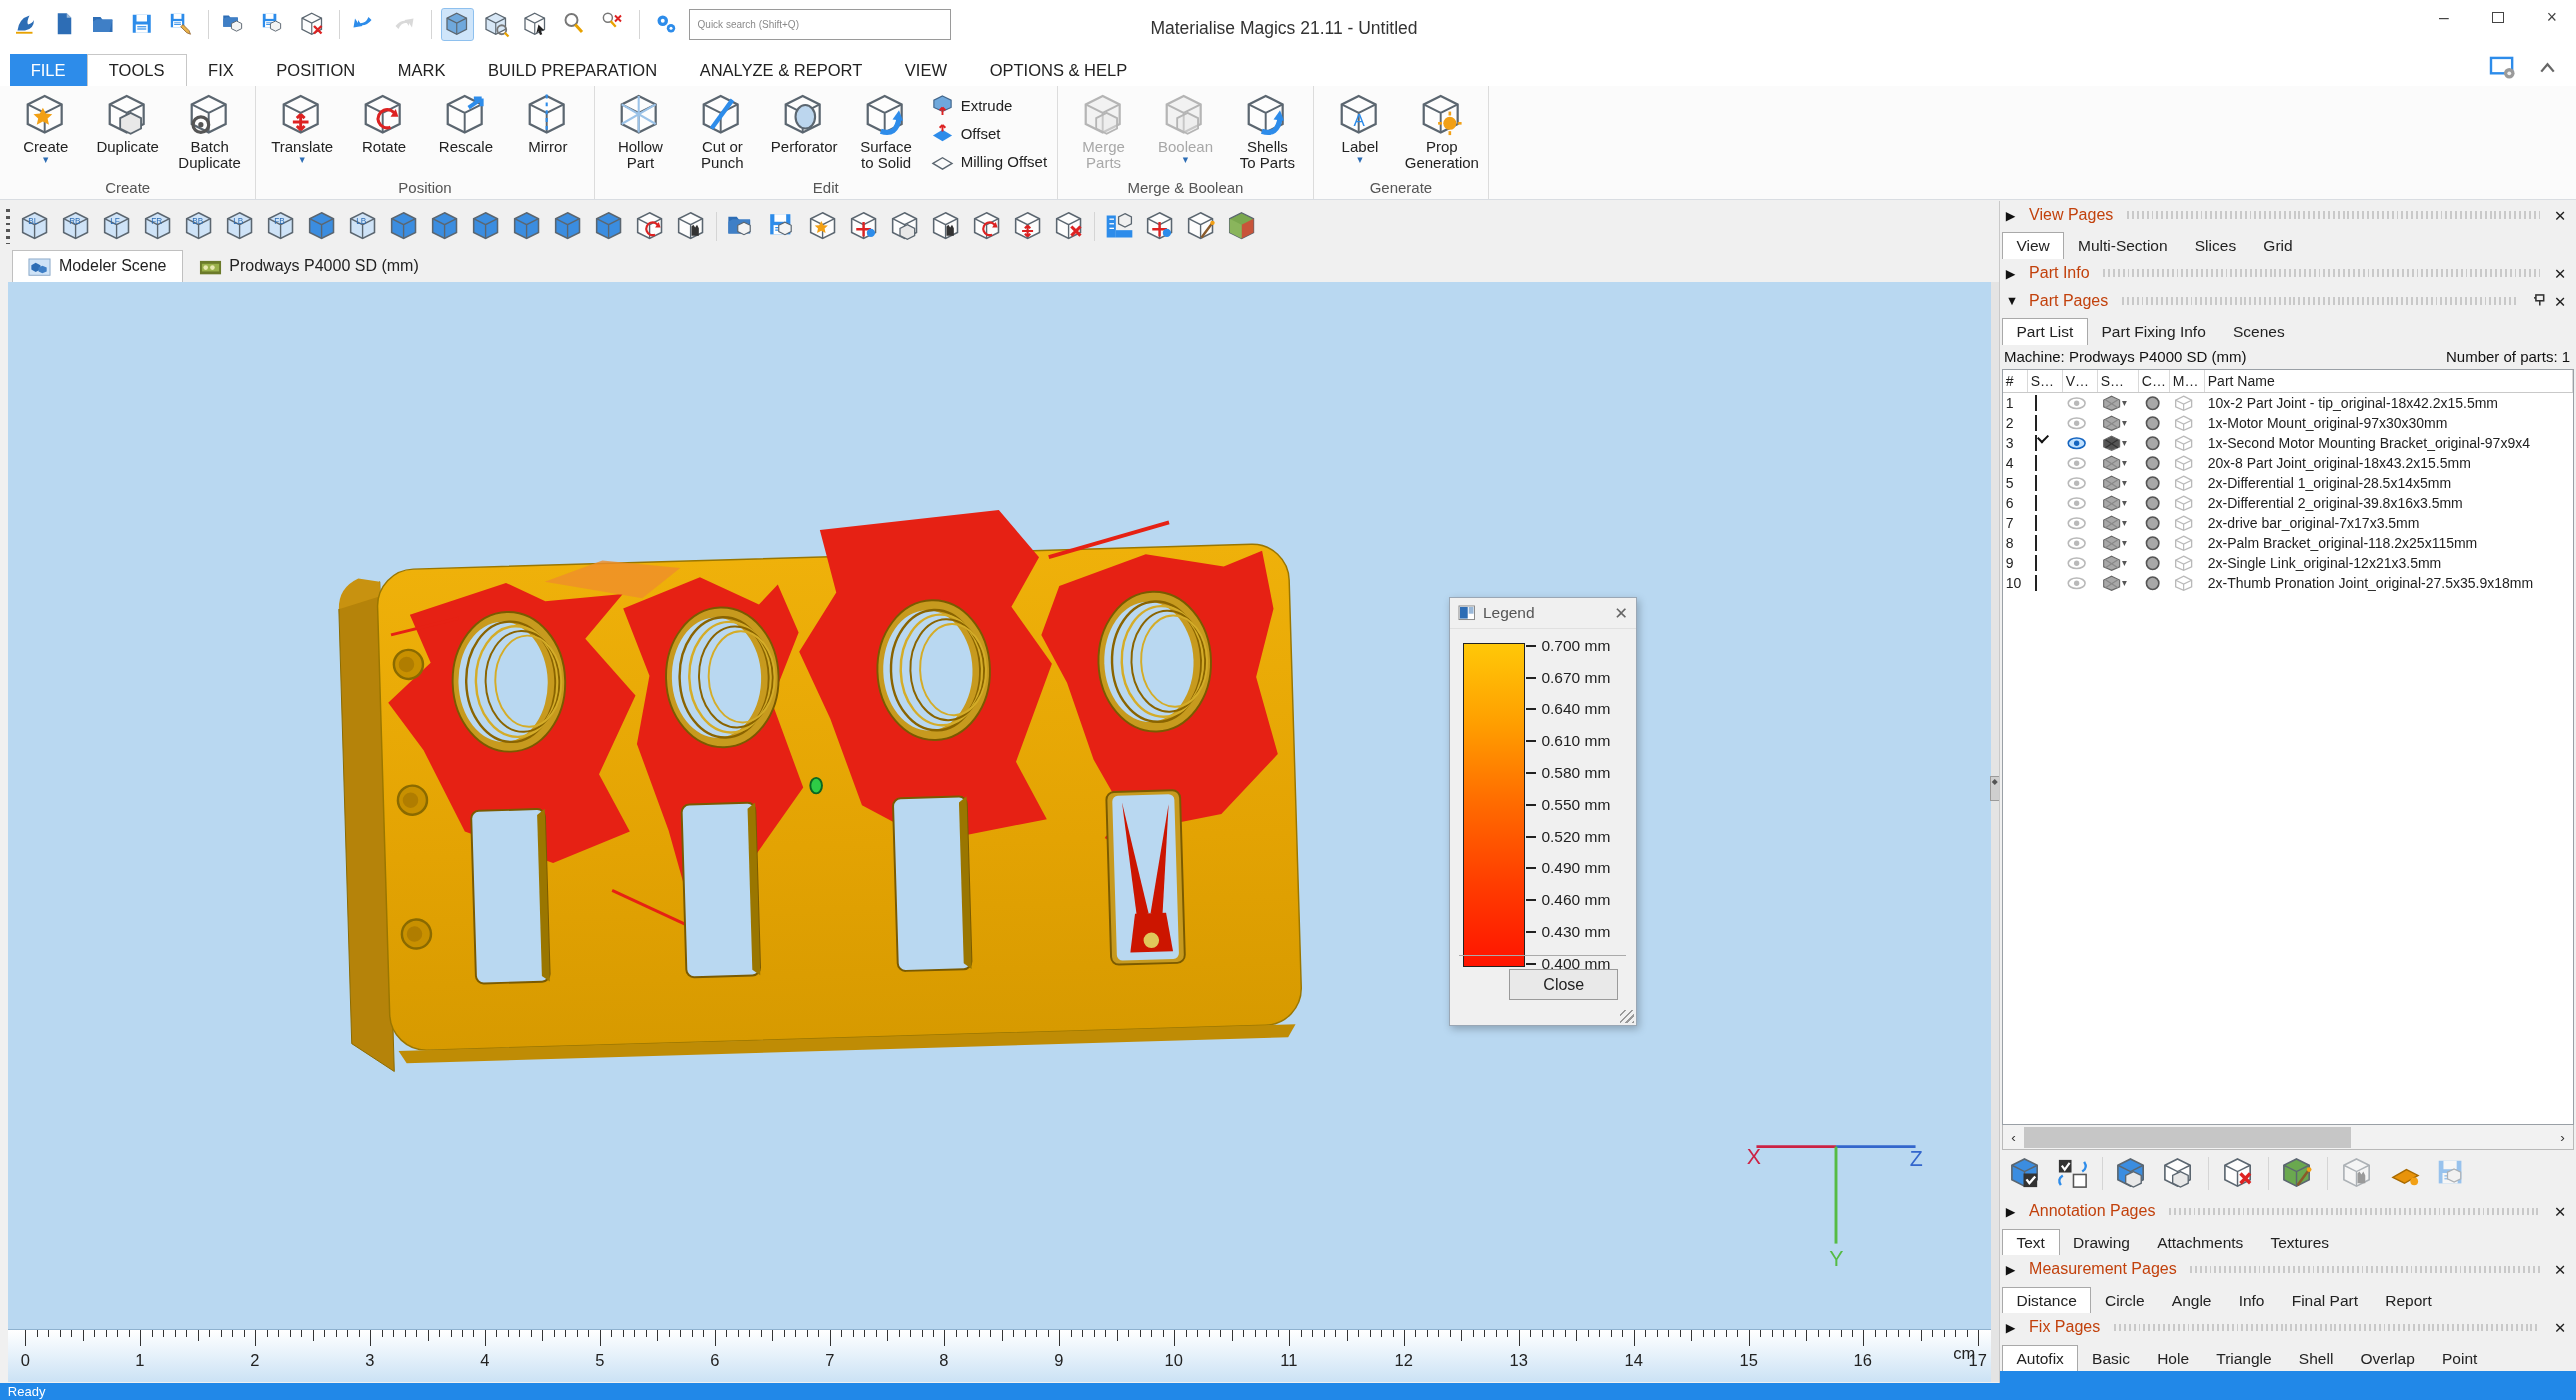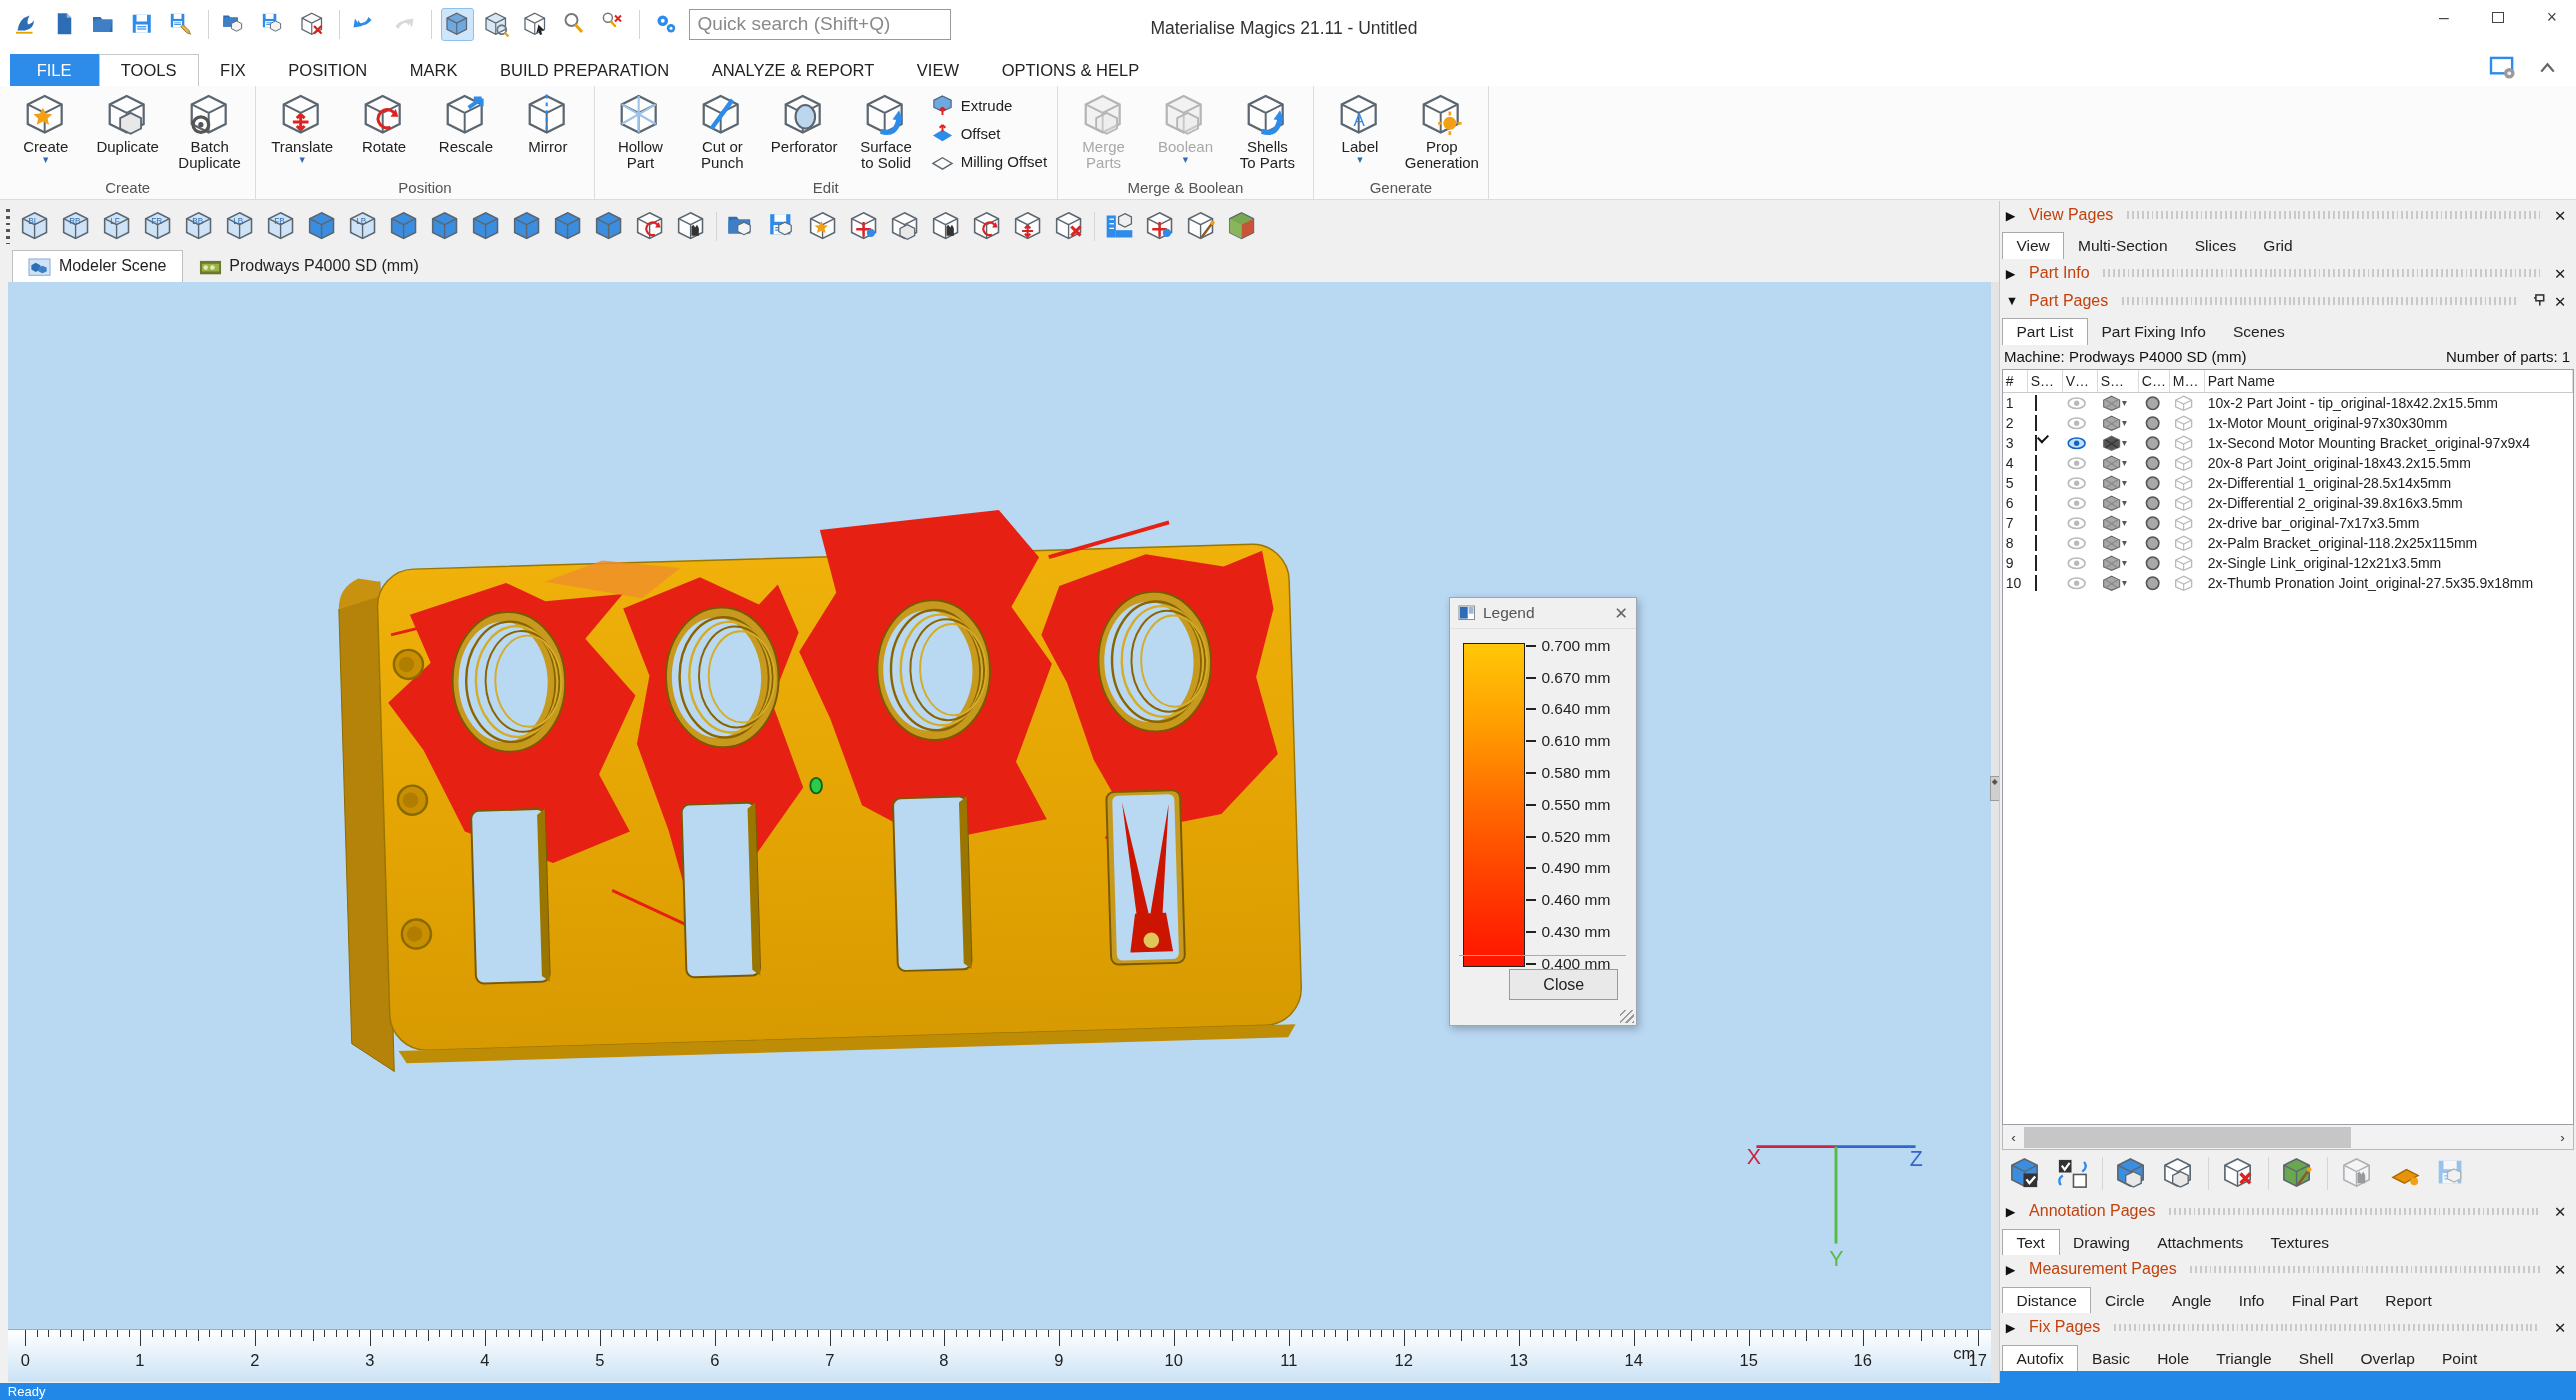--- a/index.html
+++ b/index.html
@@ -16,28 +16,28 @@
   .winbtn { width:29px; height:27px; display:flex; align-items:center; justify-content:center;
     font-size:17.5px; color:#444; cursor:pointer; }
   .winbtn .box { width:12.6px; height:10.7px; border:1.5px solid #444; }
   
   #quickbar { position:absolute; left:9.7px; top:7.8px; display:flex; align-items:center; gap:5.8px; }
   .qicon { width:33px; height:33px; display:flex; align-items:center; justify-content:center; border-radius:2.9px; }
   .qicon svg { width:27px; height:27px; }
   .qicon.active { background:#cfe5fa; border:1px solid #8ec0ee; }
   .vsep { width:1px; height:29px; background:#d5d5d5; margin:0 3.9px; }
   #search { width:262px; height:31px; border:1px solid #9a9a9a; background:#fff;
-    font-size:19px; padding:0 7.8px; color:#222; font-family:inherit; }
+    font-size:10px; padding:0 7.8px; color:#222; font-family:inherit; }
   #search::placeholder { color:#8a8a8a; }
 
   
   #menubar { left:0; top:54px; width:2576px; height:32px; background:#fff;
     display:flex; align-items:stretch; padding-left:9.7px; }
   .menuitem { padding:0 21.3px; display:flex; align-items:center; font-size:16.5px; color:#222; cursor:pointer; }
-  .menuitem.file { background:#2d8cea; color:#fff; padding:0 27px; }
+  .menuitem.file { background:#2d8cea; color:#fff; padding:0 21px; }
   .menuitem.current { background:#fff; border:1px solid #c7c7c7; border-bottom:none; color:#222; }
   #menuright { position:absolute; right:13.6px; top:56px; display:flex; gap:15.5px; align-items:center; }
   #menuright svg { width:29px; height:25px; }
 
   
   #ribbon { left:0; top:86px; width:2576px; height:114px; background:#fbfbfb;
     border-bottom:1px solid #d9dde2; display:flex; }
   .rgroup { display:flex; flex-direction:column; border-right:1px solid #dcdcdc; padding:3.9px 5.8px 0 5.8px; }
   .rbuttons { flex:1; display:flex; align-items:flex-start; gap:1.9px; }
   .rbtn { width:80px; display:flex; flex-direction:column; align-items:center; cursor:pointer; padding-top:1.9px; }

